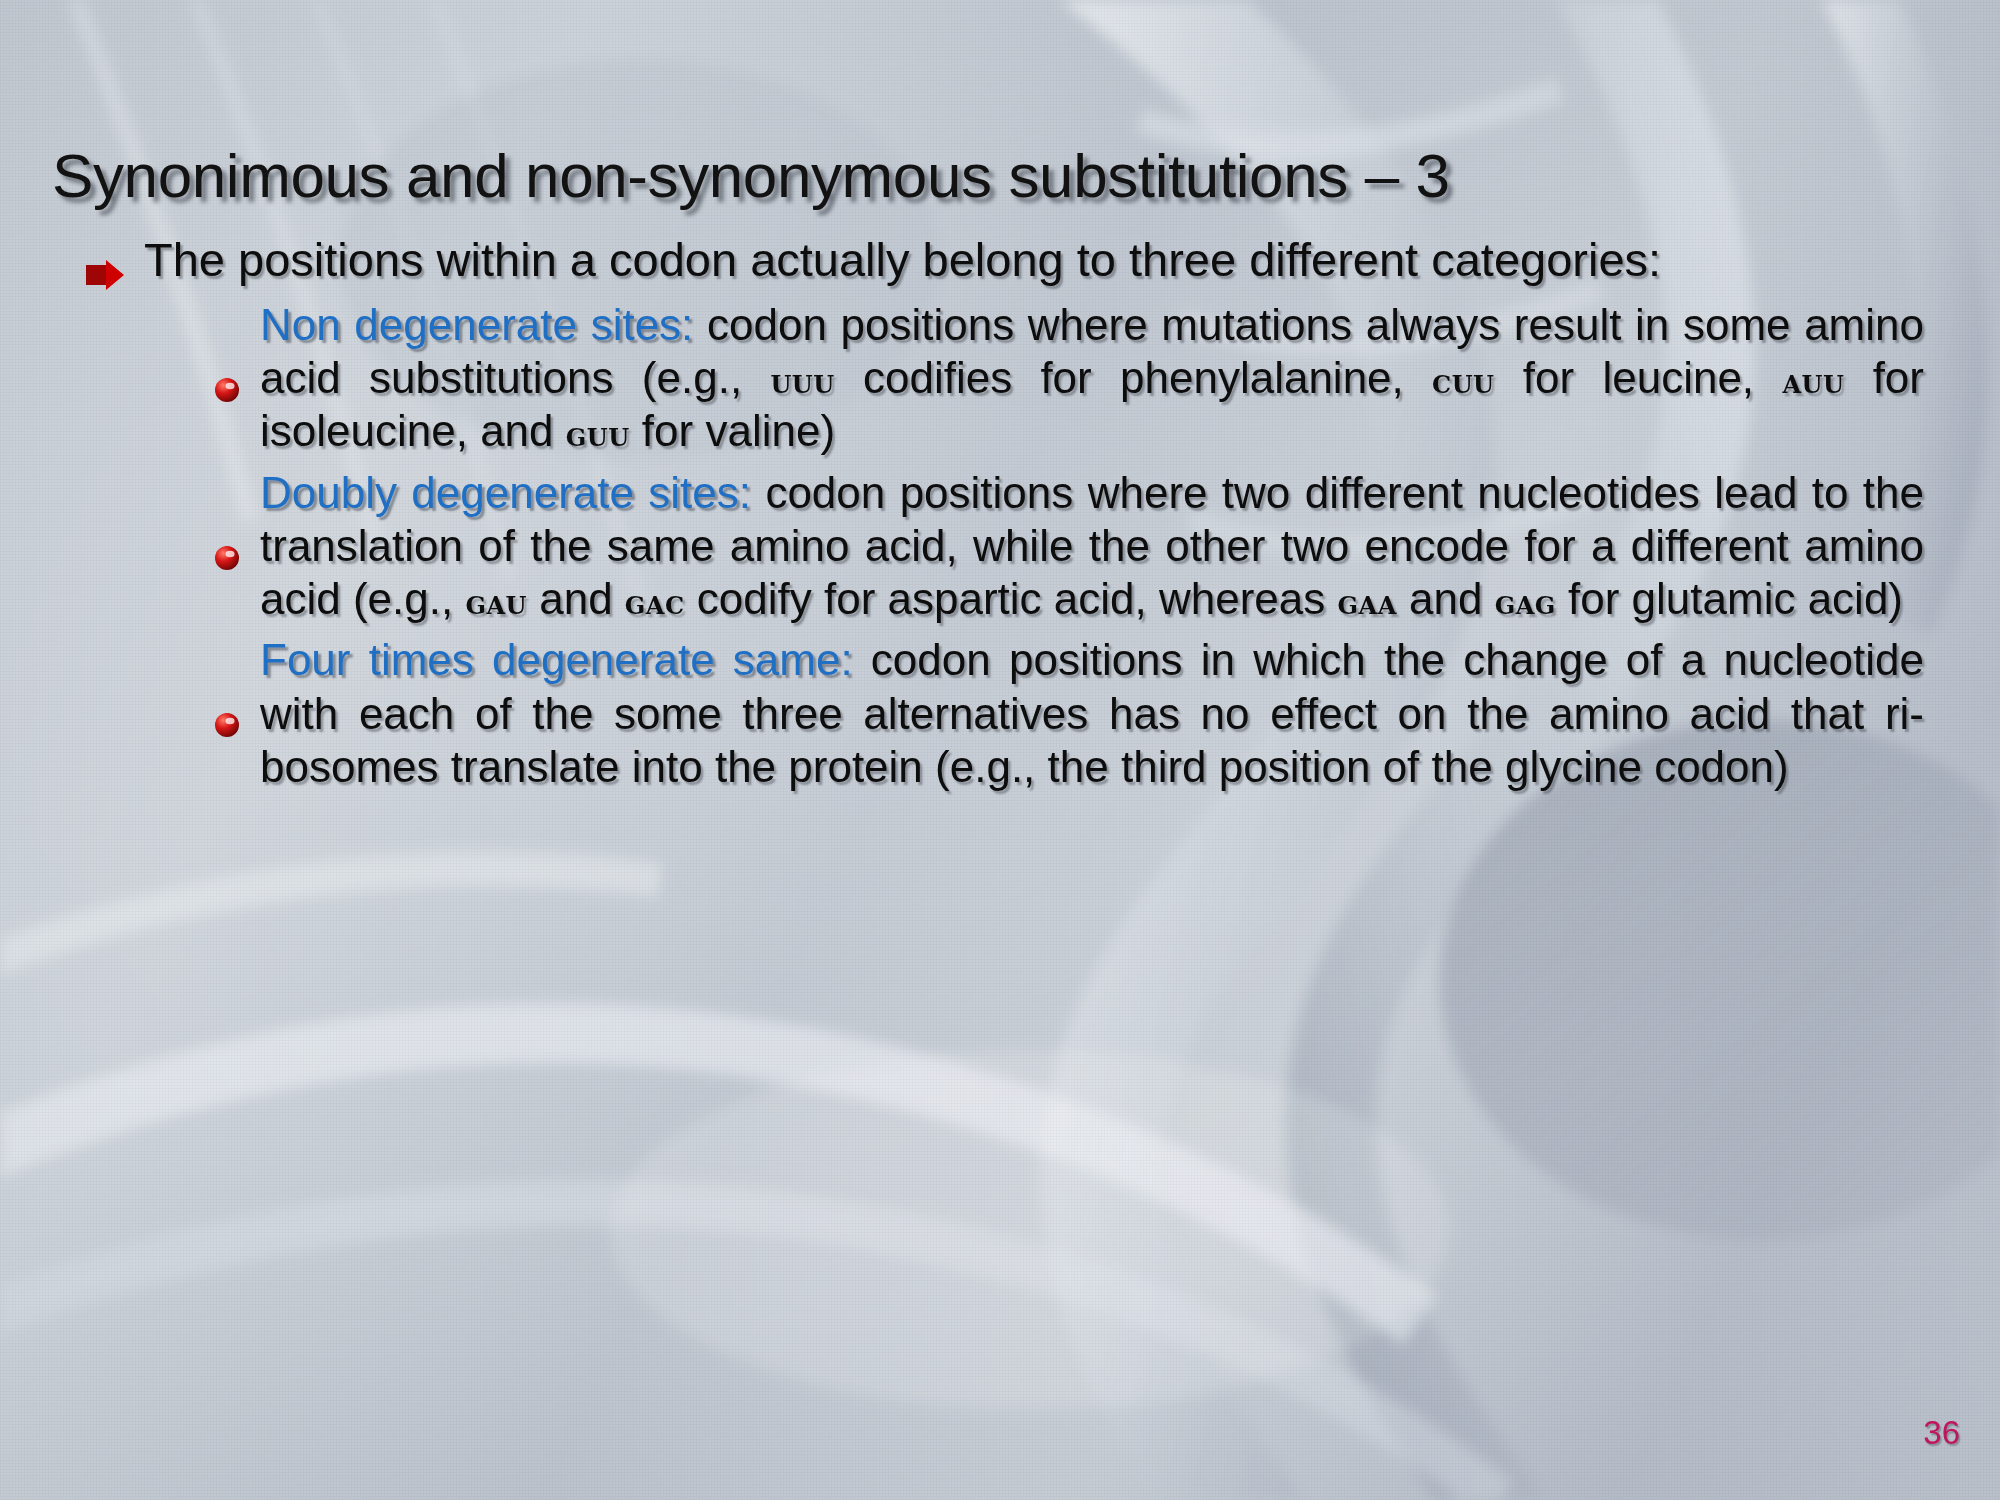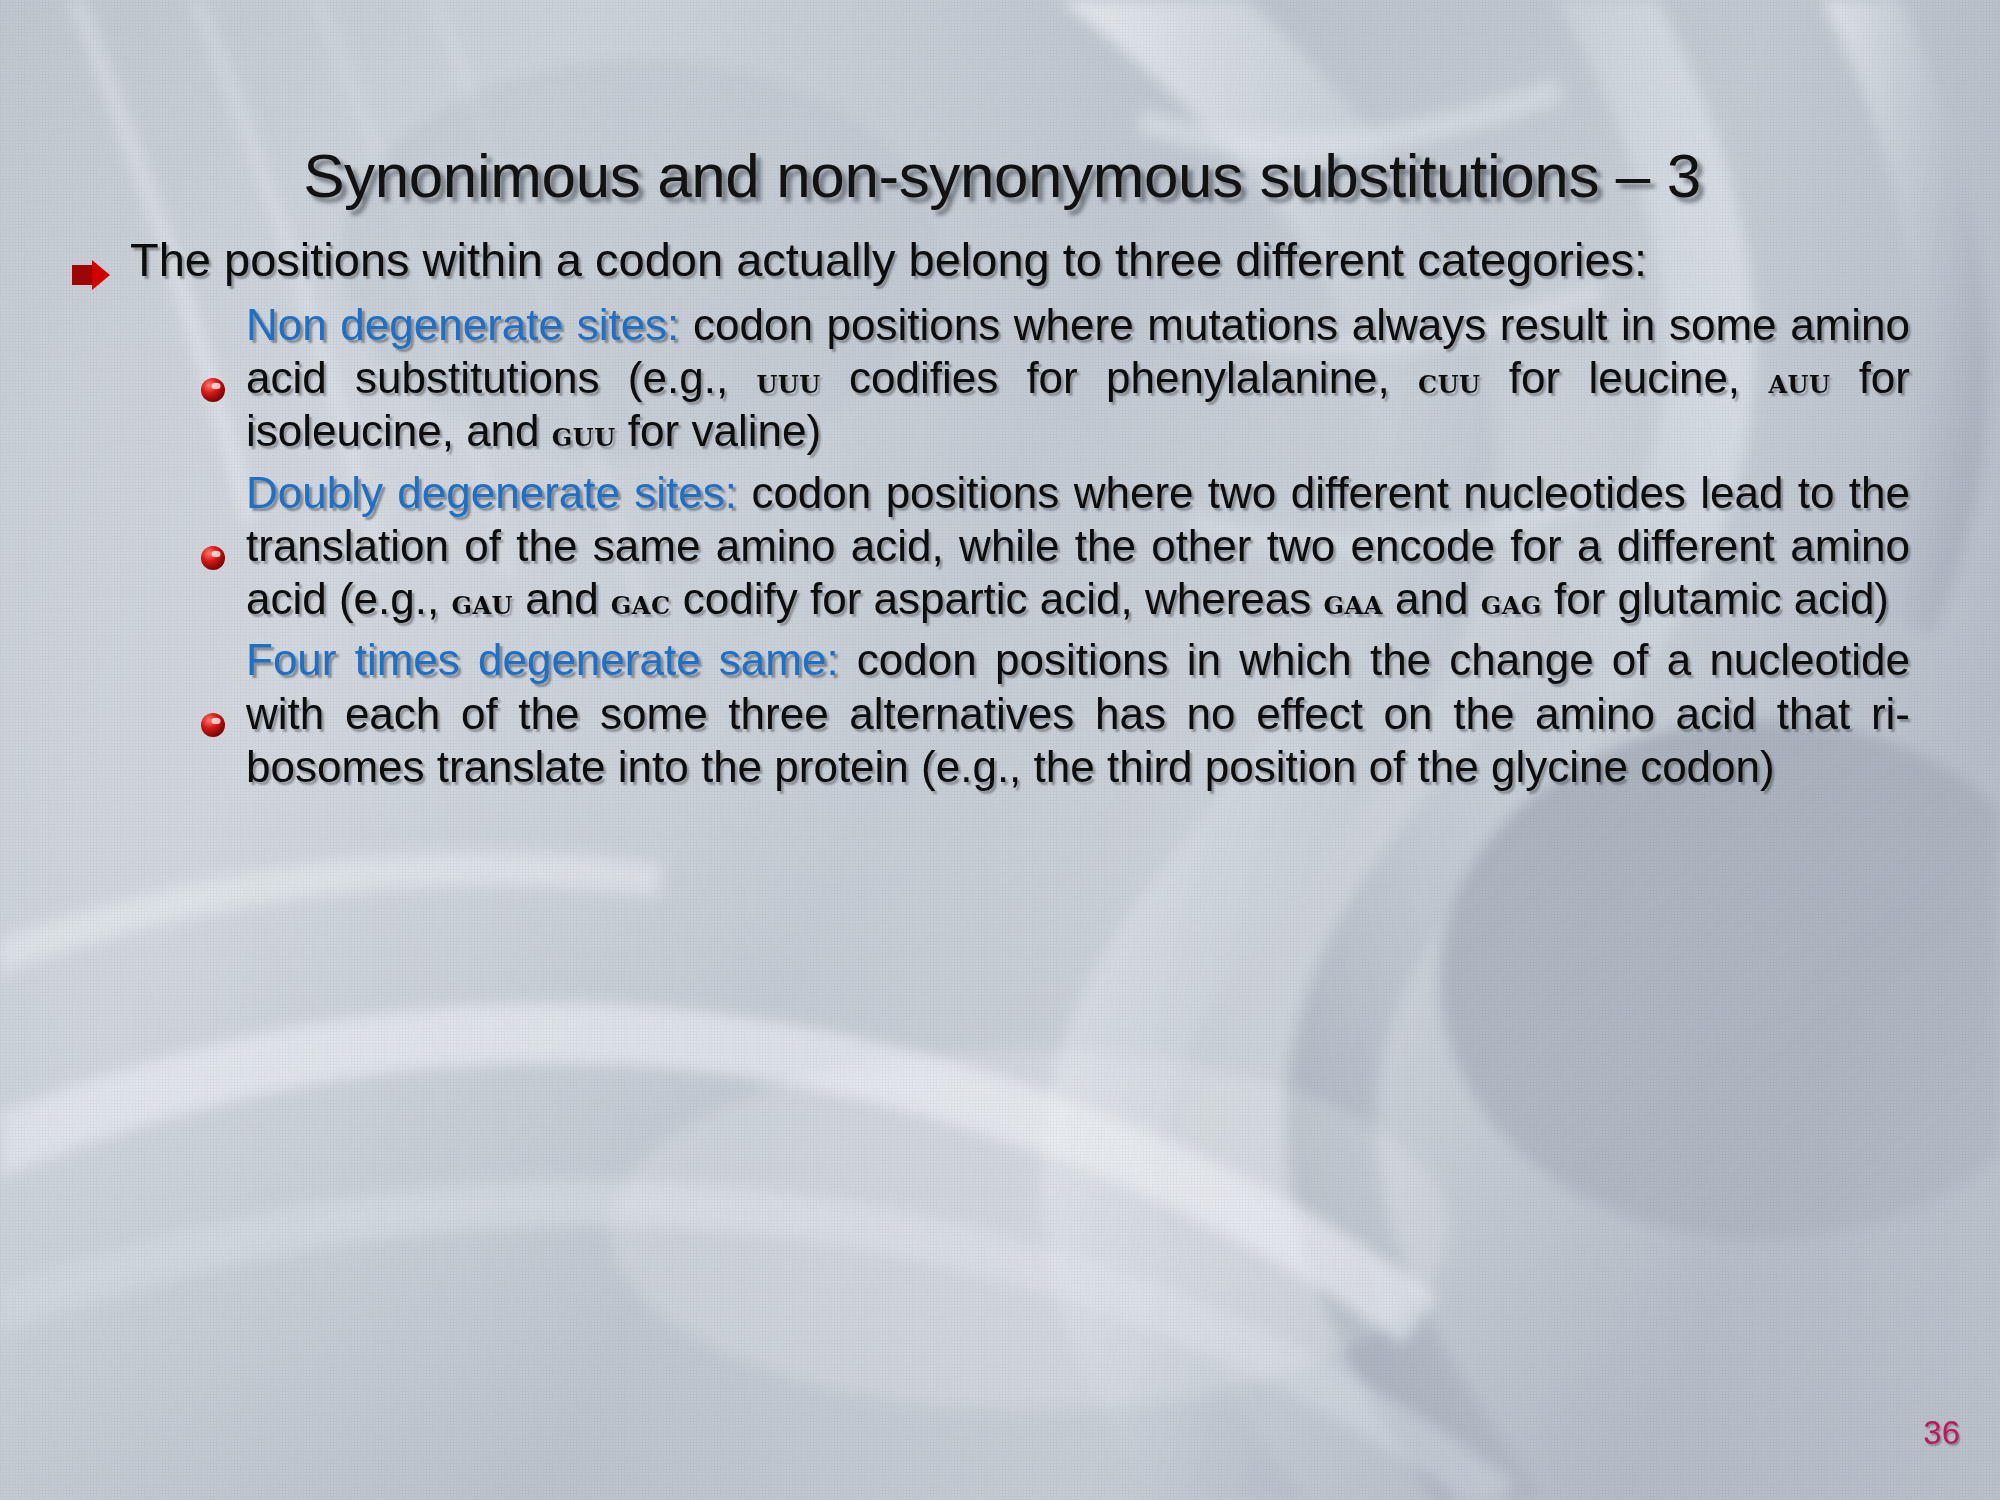--- a/index.html
+++ b/index.html
@@ -62,27 +62,26 @@
     position: absolute;
     left: 52px;
     top: 140px;
     width: 1900px;
     font-size: 62px;
     font-weight: 400;
     color: #121212;
     letter-spacing: -0.4px;
     text-shadow: 5px 5px 4px rgba(40,45,55,.55);
     white-space: nowrap;
-    text-align: center;
   }
 
   
   .body-area {
     position: absolute;
-    left: 72px;
+    left: 86px;
     top: 232px;
     width: 1838px;
   }
 
   
   .l1 {
     display: flex;
     align-items: flex-start;
     margin-bottom: 4px;
   }

